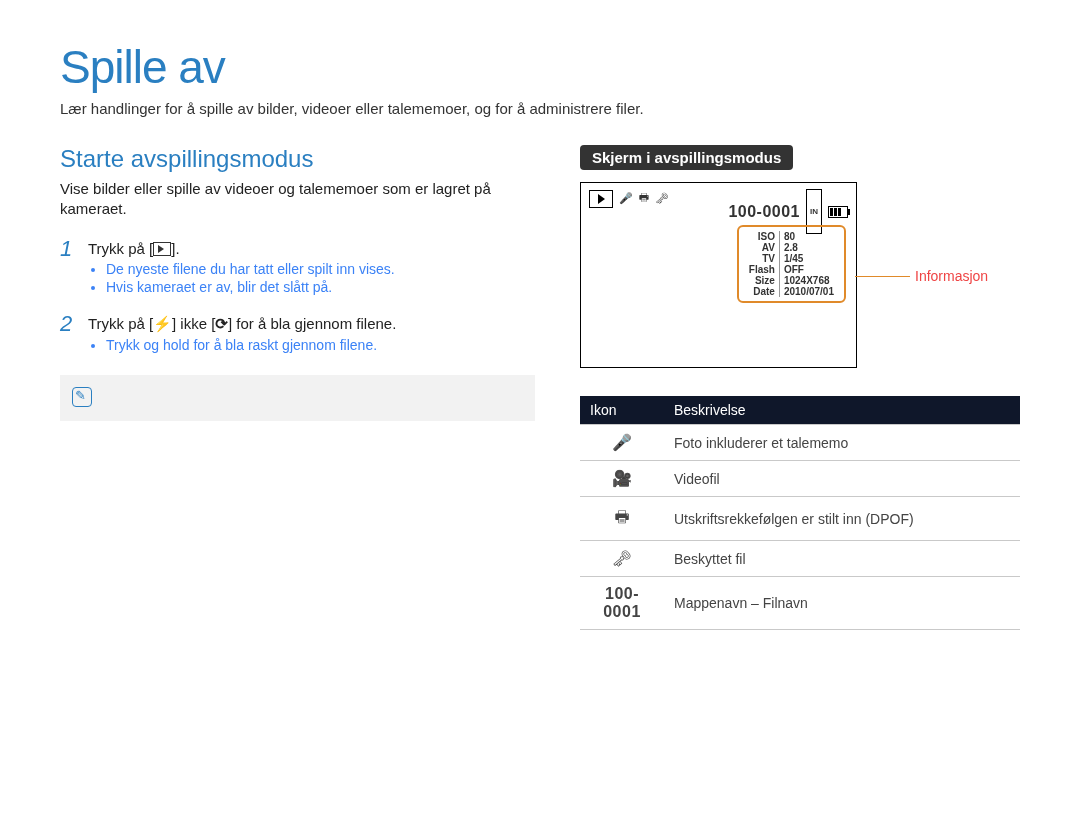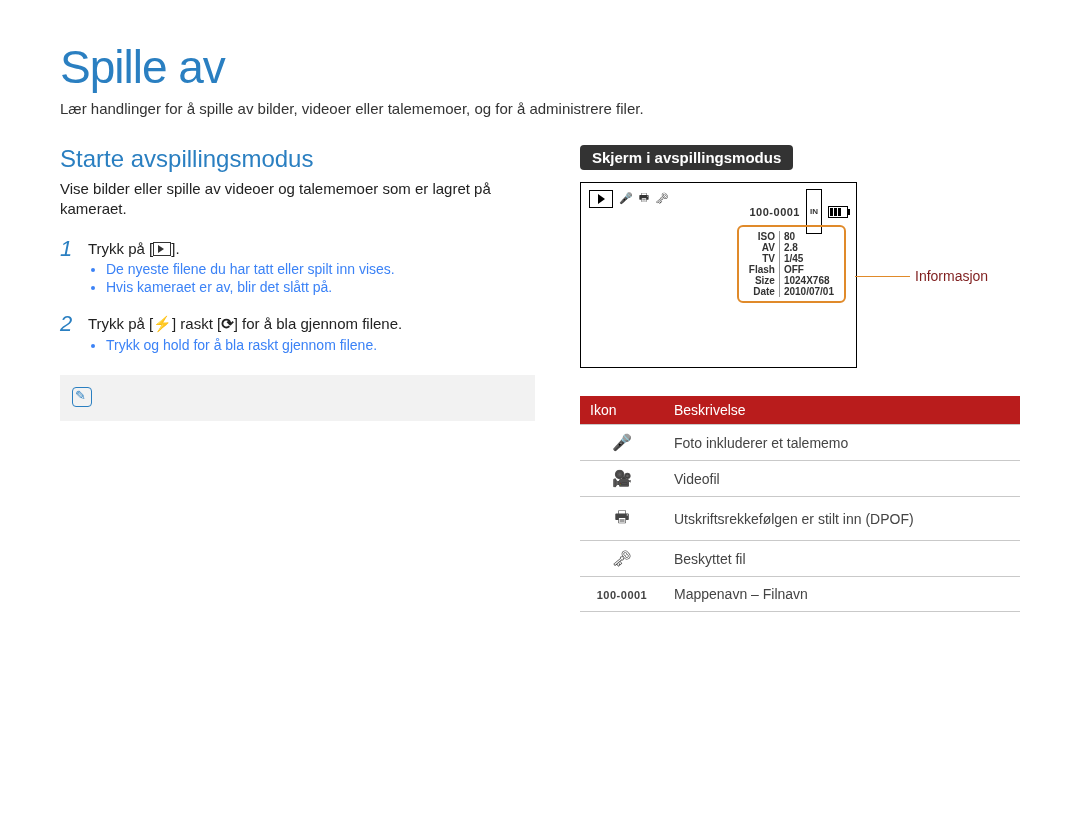--- a/index.html
+++ b/index.html
@@ -247,51 +247,51 @@
     left: 275px;
     width: 55px;
     height: 0;
     border-top: 1.5px solid #e08a2a;
   }
   .info-label {
     position: absolute;
     top: 86px;
     left: 335px;
     font-size: 14px;
-    color: #7f1d1d;
+    color: #ef4444;
   }
   .desc-table {
     width: 100%;
     border-collapse: collapse;
     margin-top: 28px;
     font-size: 14px;
   }
   .desc-table th {
-    background: #b91c1c;
+    background: #0f172a;
     color: #fff;
     text-align: left;
     font-weight: normal;
     padding: 6px 10px;
     border-bottom: 1px solid #c9c9c9;
   }
   .desc-table th:first-child {
     width: 64px;
   }
   .desc-table td {
     border-bottom: 1px solid #c9c9c9;
     padding: 8px 10px;
     color: #444;
   }
   .desc-table td.icon-cell {
     text-align: center;
     font-size: 16px;
   }
   .folder-file {
     font-weight: bold;
-    font-size: 11px;
+    font-size: 16px;
     letter-spacing: 0.5px;
   }
 </style>
 </head>
 <body>
 
 <div class="page">
 
   <h1 class="main-title">Spille av</h1>
   <p class="main-intro">Lær handlinger for å spille av bilder, videoer eller talememoer, og for å administrere filer.</p>
@@ -312,21 +312,21 @@
             <li>De nyeste filene du har tatt eller spilt inn vises.</li>
             <li>Hvis kameraet er av, blir det slått på.</li>
           </ul>
         </div>
       </div>
 
       <div class="step">
         <div class="step-num">2</div>
         <div class="step-body">
           <p class="step-main">
-            <span>Trykk på [</span><span class="inline-icon-flash">⚡</span><span>] raskt [</span><span class="inline-icon-timer">⟳</span><span>] for å bla gjennom filene.</span>
+            <span>Trykk på [</span><span class="inline-icon-flash">⚡</span><span>] ikke [</span><span class="inline-icon-timer">⟳</span><span>] for å bla gjennom filene.</span>
           </p>
           <ul class="sub-bullets">
             <li>Trykk og hold for å bla raskt gjennom filene.</li>
           </ul>
         </div>
       </div>
 
       <div class="note-box">
         <div class="note-icon-box">
           <span class="note-icon"></span>

